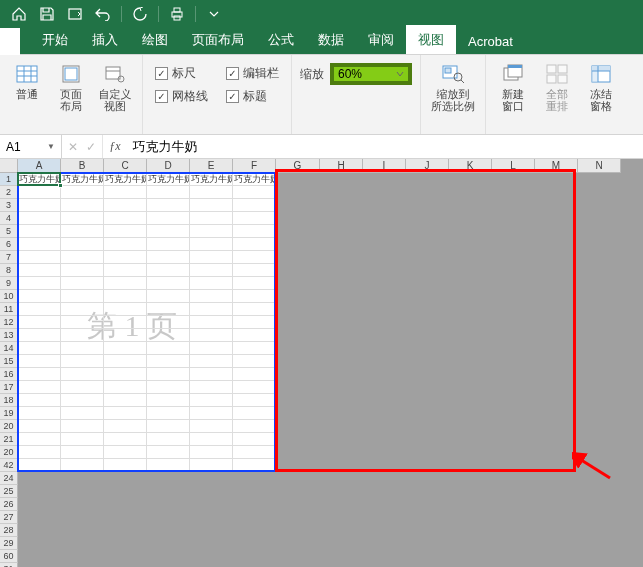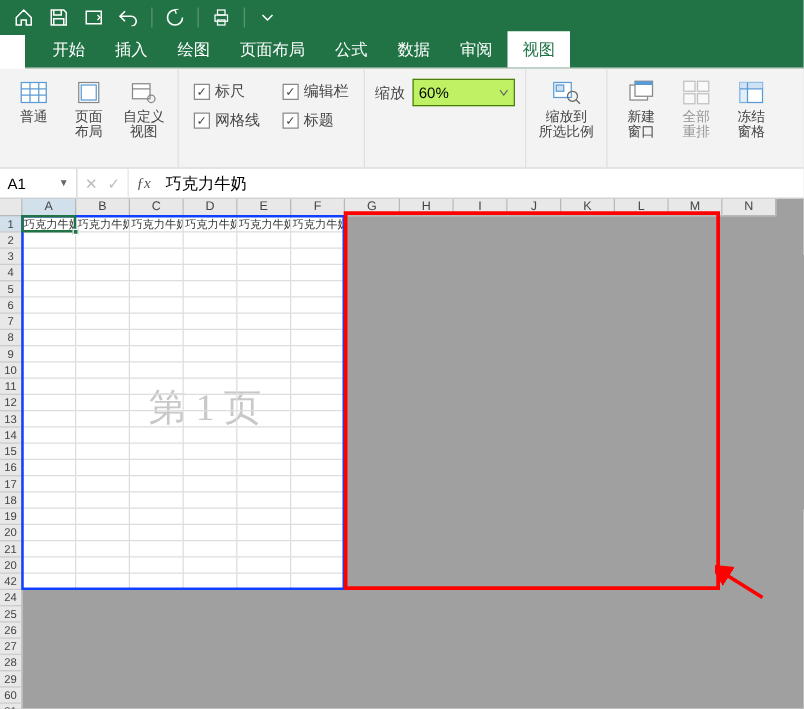--- a/index.html
+++ b/index.html
@@ -18,21 +18,21 @@
 .rgroup .body { display: flex; align-items: flex-start; gap: 2px; flex: 1; }
 .big-btn { display: flex; flex-direction: column; align-items: center; width: 42px; padding: 2px; cursor: pointer; border: 1px solid transparent; }
 .big-btn.sel { background: #d4e5f4; border-color: #9cc0e0; }
 .big-btn .ic { width: 24px; height: 24px; display: flex; align-items: center; justify-content: center; }
 .big-btn .lb { font-size: 11px; text-align: center; margin-top: 2px; line-height: 12px; color: #444; }
 .check-col { display: flex; flex-direction: column; gap: 6px; padding-top: 6px; }
 .check-row { display: flex; align-items: center; gap: 4px; font-size: 12px; color: #444; }
 .check-row .cb { width: 13px; height: 13px; border: 1px solid #888; display: flex; align-items: center; justify-content: center; font-size: 10px; background: #fff; }
 .zoom-val { display: flex; align-items: center; gap: 6px; }
 .zoom-txt { font-size: 12px; color: #444; }
-.zoom-box { border: 1px solid #4d7c0f; background: #bef264; width: 82px; height: 22px; display: flex; align-items: center; padding: 0 4px; justify-content: space-between; }
+.zoom-box { border: 4px solid #4d7c0f; background: #84cc16; width: 82px; height: 22px; display: flex; align-items: center; padding: 0 4px; justify-content: space-between; }
 .zoom100 { display: flex; align-items: center; font-size: 12px; color: #444; margin-top: 6px; cursor: pointer; padding: 2px 4px; gap: 5px; }
 
 .namebar { height: 24px; display: flex; align-items: stretch; border-bottom: 1px solid #d4d4d4; background: #fff; }
 .namebox { width: 62px; border-right: 1px solid #d4d4d4; display: flex; align-items: center; padding: 0 6px; justify-content: space-between; }
 .namebox .arr { font-size: 8px; color: #666; }
 .fx-btns { display: flex; align-items: center; padding: 0 6px; gap: 8px; color: #777; border-right: 1px solid #e5e5e5; }
 .fx { font-style: italic; font-family: serif; padding: 0 6px; color: #555; display: flex; align-items: center; }
 .formula { flex: 1; display: flex; align-items: center; padding: 0 6px; font-size: 13px; }
 
 .sheet-area { position: relative; background: #a0a0a0; height: 408px; }
@@ -42,21 +42,21 @@
 .col-h.sel { background: #d2e0ec; }
 .row-headers { position: absolute; left: 0; top: 14px; width: 18px; }
 .row-h { background: #e8e8e8; border-right: 1px solid #b8b8b8; border-bottom: 1px solid #ccc; font-size: 9px; color: #444; display: flex; align-items: center; justify-content: center; height: 13px; }
 .row-h.sel { background: #d2e0ec; }
 
 .page-area { position: absolute; left: 18px; top: 14px; background: #fff; }
 .grid-cell { position: absolute; border-right: 1px solid #ddd; border-bottom: 1px solid #ddd; font-size: 9px; color: #333; padding: 0 1px; overflow: hidden; white-space: nowrap; height: 13px; line-height: 13px; }
 .active-cell { position: absolute; border: 2px solid #217346; pointer-events: none; background: transparent; }
 .fillh { position: absolute; width: 5px; height: 5px; background: #217346; border: 1px solid #fff; }
 .page-border { position: absolute; border: 2px solid #1040ff; pointer-events: none; }
-.watermark { position: absolute; font-size: 30px; color: #c8c8c8; font-family: "SimSun", serif; pointer-events: none; margin-left: 32px; }
+.watermark { position: absolute; font-size: 30px; color: #c8c8c8; font-family: "SimSun", serif; pointer-events: none; }
 .red-box { position: absolute; border: 3px solid #ff0000; pointer-events: none; }
 .arrow { position: absolute; pointer-events: none; }
 svg { display: block; }
 </style>
 </head>
 <body>
 
 <div class="titlebar">
   <div class="qat-btn">
       <svg width="16" height="16" viewBox="0 0 16 16">
@@ -104,20 +104,21 @@
 
 <div class="menu" id="menu-tabs">
     <div class="tab">开始</div>
     <div class="tab">插入</div>
     <div class="tab">绘图</div>
     <div class="tab">页面布局</div>
     <div class="tab">公式</div>
     <div class="tab">数据</div>
     <div class="tab">审阅</div>
     <div class="tab active">视图</div>
+    <div class="tab">Acrobat</div>
   </div>
 
 <div class="ribbon">
   <div class="rgroup">
     <div class="body">
       <div class="big-btn">
         <div class="ic">
             <svg width="22" height="18" viewBox="0 0 22 18">
               <rect x="1" y="1" width="20" height="16" fill="#fff" stroke="#5b9bd5"></rect>
               <line x1="1" y1="6" x2="21" y2="6" stroke="#5b9bd5"></line>

